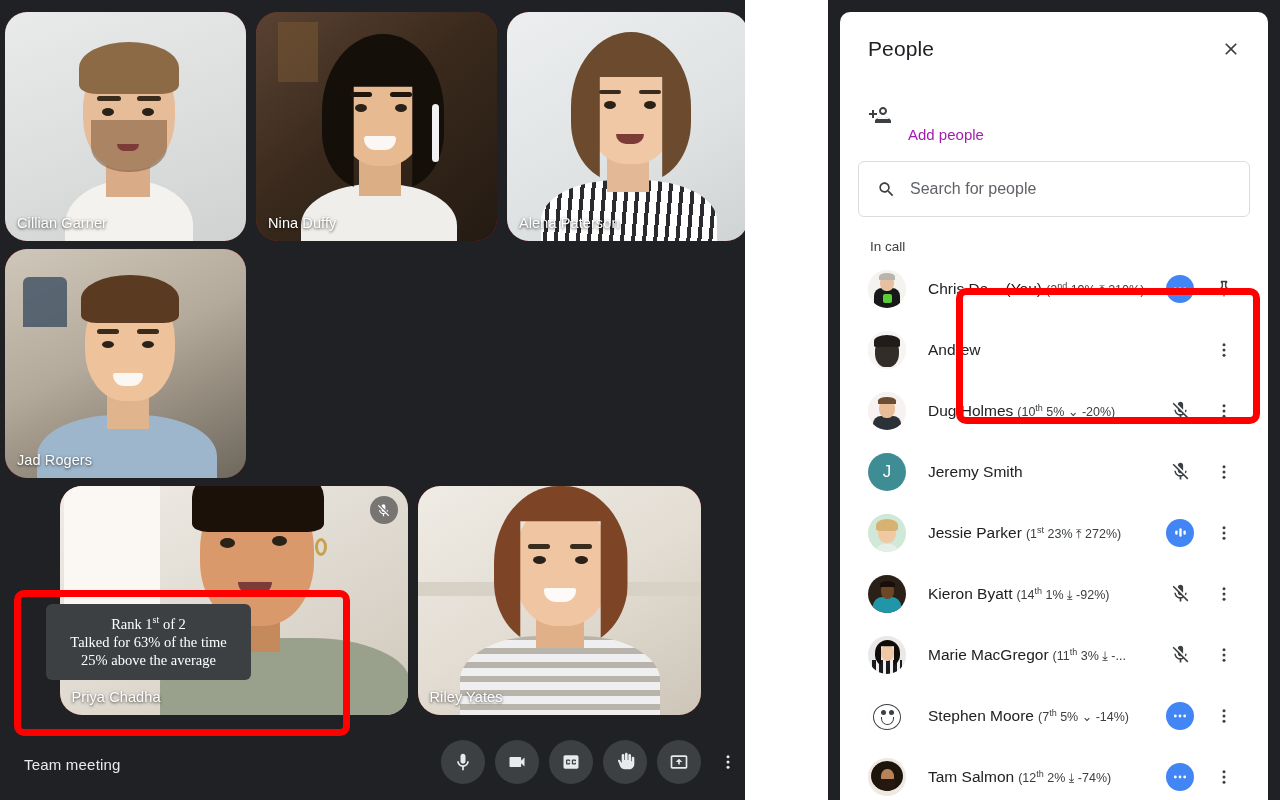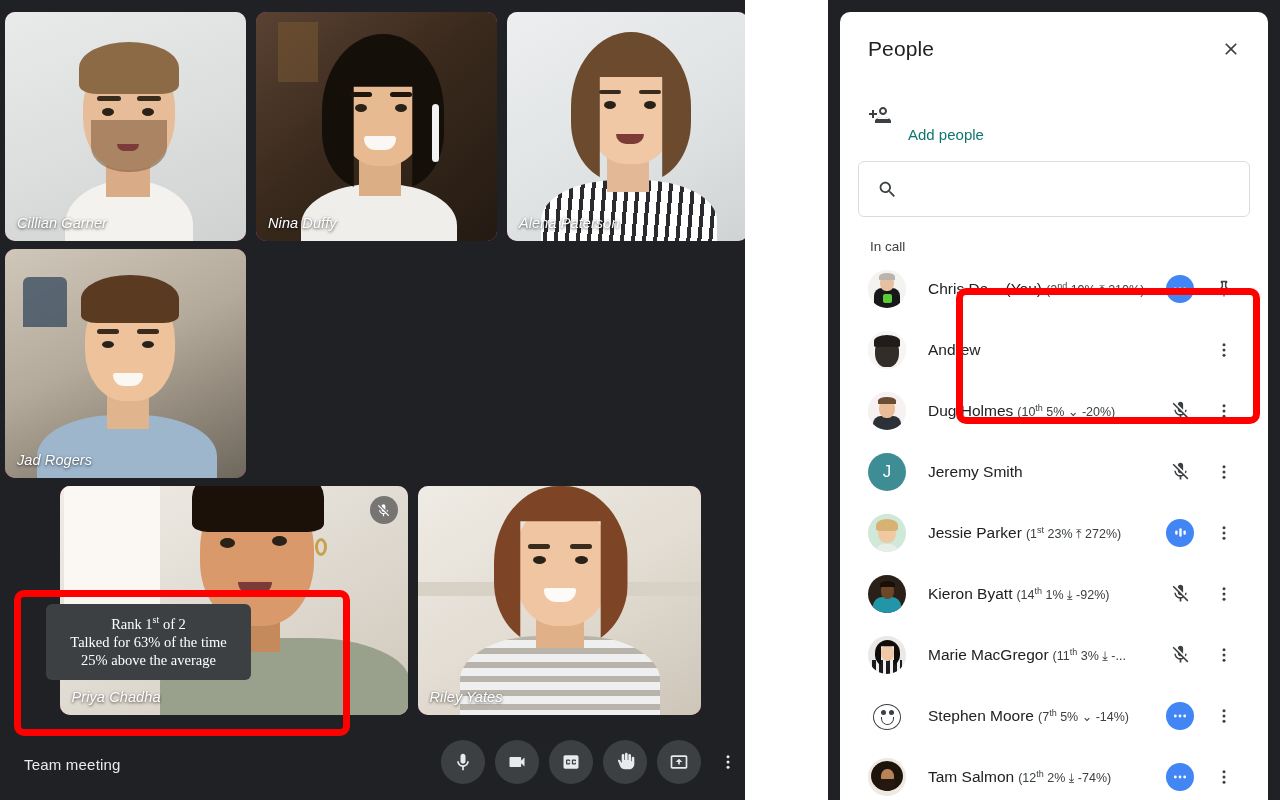--- a/index.html
+++ b/index.html
@@ -22,24 +22,23 @@
   .grid {
     position: absolute; left: 0; top: 8px;
     width: 760px; height: 720px;
     display: flex; flex-wrap: wrap;
     align-content: flex-start;
   }
   .tile {
     position: relative;
     width: 241px; height: 229px;
     margin: 4px 5px;
-    border-radius: 10px;
+    border-radius: 22px;
     overflow: hidden;
-    background: #ec4899;
-    font-style: italic;
+    background: #b91c1c;
   }
   .tile .nm {
     position: absolute; left: 12px; bottom: 10px;
     color: #ffffff; font-size: 14.5px;
     text-shadow: 0 1px 3px rgba(0,0,0,.75);
     letter-spacing: .1px;
     z-index: 4;
   }
   .tile .mutebadge {
     position: absolute; right: 10px; top: 10px;
@@ -93,21 +92,21 @@
     border-radius:10px 10px 0 0;
     overflow:hidden;
   }
   .panelhead {
     display:flex; align-items:center; justify-content:space-between;
     padding:22px 22px 10px 28px;
   }
   .ptitle { font-size:21px; color:#202124; font-weight:400; letter-spacing:.1px;}
   .closebtn { width:30px;height:30px; display:flex;align-items:center;justify-content:center; cursor:pointer;}
   .addrow { display:flex; align-items:center; gap:16px; padding:12px 28px 6px 28px; cursor:pointer;}
-  .addlabel { font-size:15px; color:#0f766e;margin-top:40px; }
+  .addlabel { font-size:15px; color:#a21caf;margin-top:40px; }
   .searchwrap { padding:12px 18px 0 18px; }
   .searchbox {
     height:56px; border:1px solid #dadce0; border-radius:6px;
     display:flex; align-items:center; gap:14px; padding:0 18px;
   }
   .searchinput {
     border:none; outline:none; font-size:16px; color:#202124;
     font-family:"Liberation Sans", sans-serif; background:transparent; width:100%;
   }
   .searchinput::placeholder { color:#5f6368; }
@@ -332,20 +331,21 @@
         <path fill="#3c4043" d="M15 12c2.21 0 4-1.79 4-4s-1.79-4-4-4-4 1.79-4 4 1.79 4 4 4zm0-6c1.1 0 2 .9 2 2s-.9 2-2 2-2-.9-2-2 .9-2 2-2zm0 8c-2.67 0-8 1.34-8 4v2h16v-2c0-2.66-5.33-4-8-4zm-6 2c.22-.72 3.31-2 6-2 2.7 0 5.8 1.29 6 2H9zM6 10V7H4v3H1v2h3v3h2v-3h3v-2H6z"></path>
       </svg>
       <div class="addlabel">Add people</div>
     </div>
 
     <div class="searchwrap">
       <div class="searchbox">
         <svg width="21" height="21" viewBox="0 0 24 24">
           <path fill="#3c4043" d="M15.5 14h-.79l-.28-.27C15.41 12.59 16 11.11 16 9.5 16 5.91 13.09 3 9.5 3S3 5.91 3 9.5 5.91 16 9.5 16c1.61 0 3.09-.59 4.23-1.57l.27.28v.79l5 4.99L20.49 19l-4.99-5zm-6 0C7.01 14 5 11.99 5 9.5S7.01 5 9.5 5 14 7.01 14 9.5 11.99 14 9.5 14z"></path>
         </svg>
+        <input class="searchinput" type="text" placeholder="Search for people" style="">
       </div>
     </div>
 
     <div class="sectionlbl">In call</div>
 
     <div class="plist">
 
       <div class="prow">
         <div class="pav">
           <div style="position:absolute;inset:0;background:#f5f3ef"></div>

